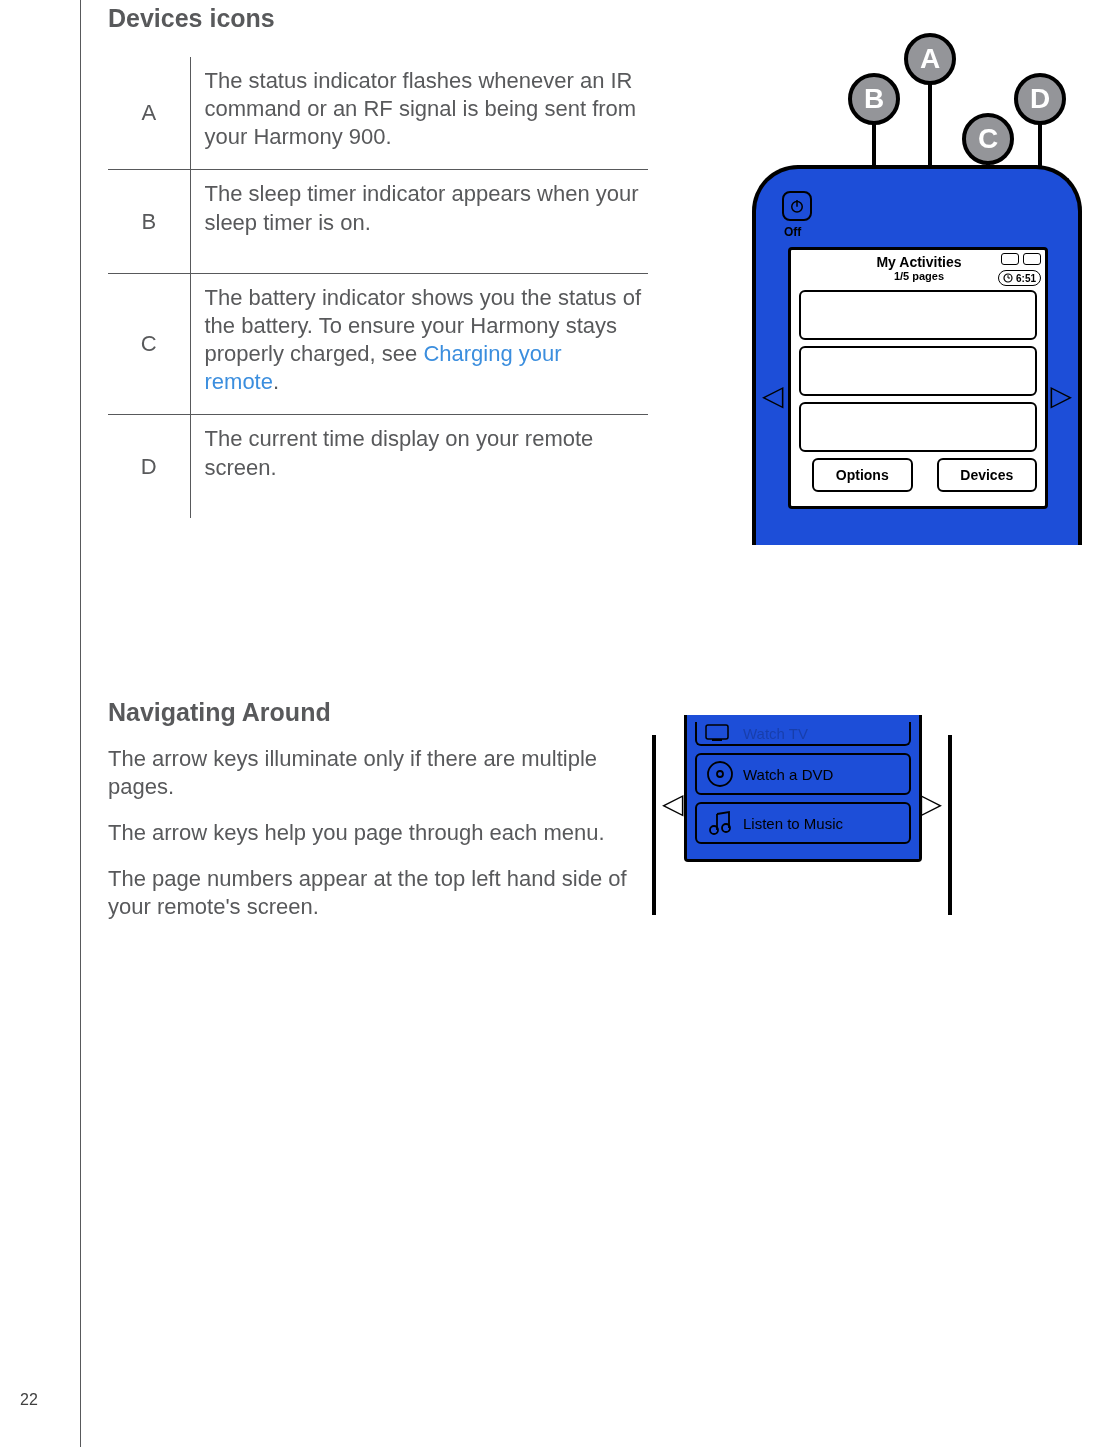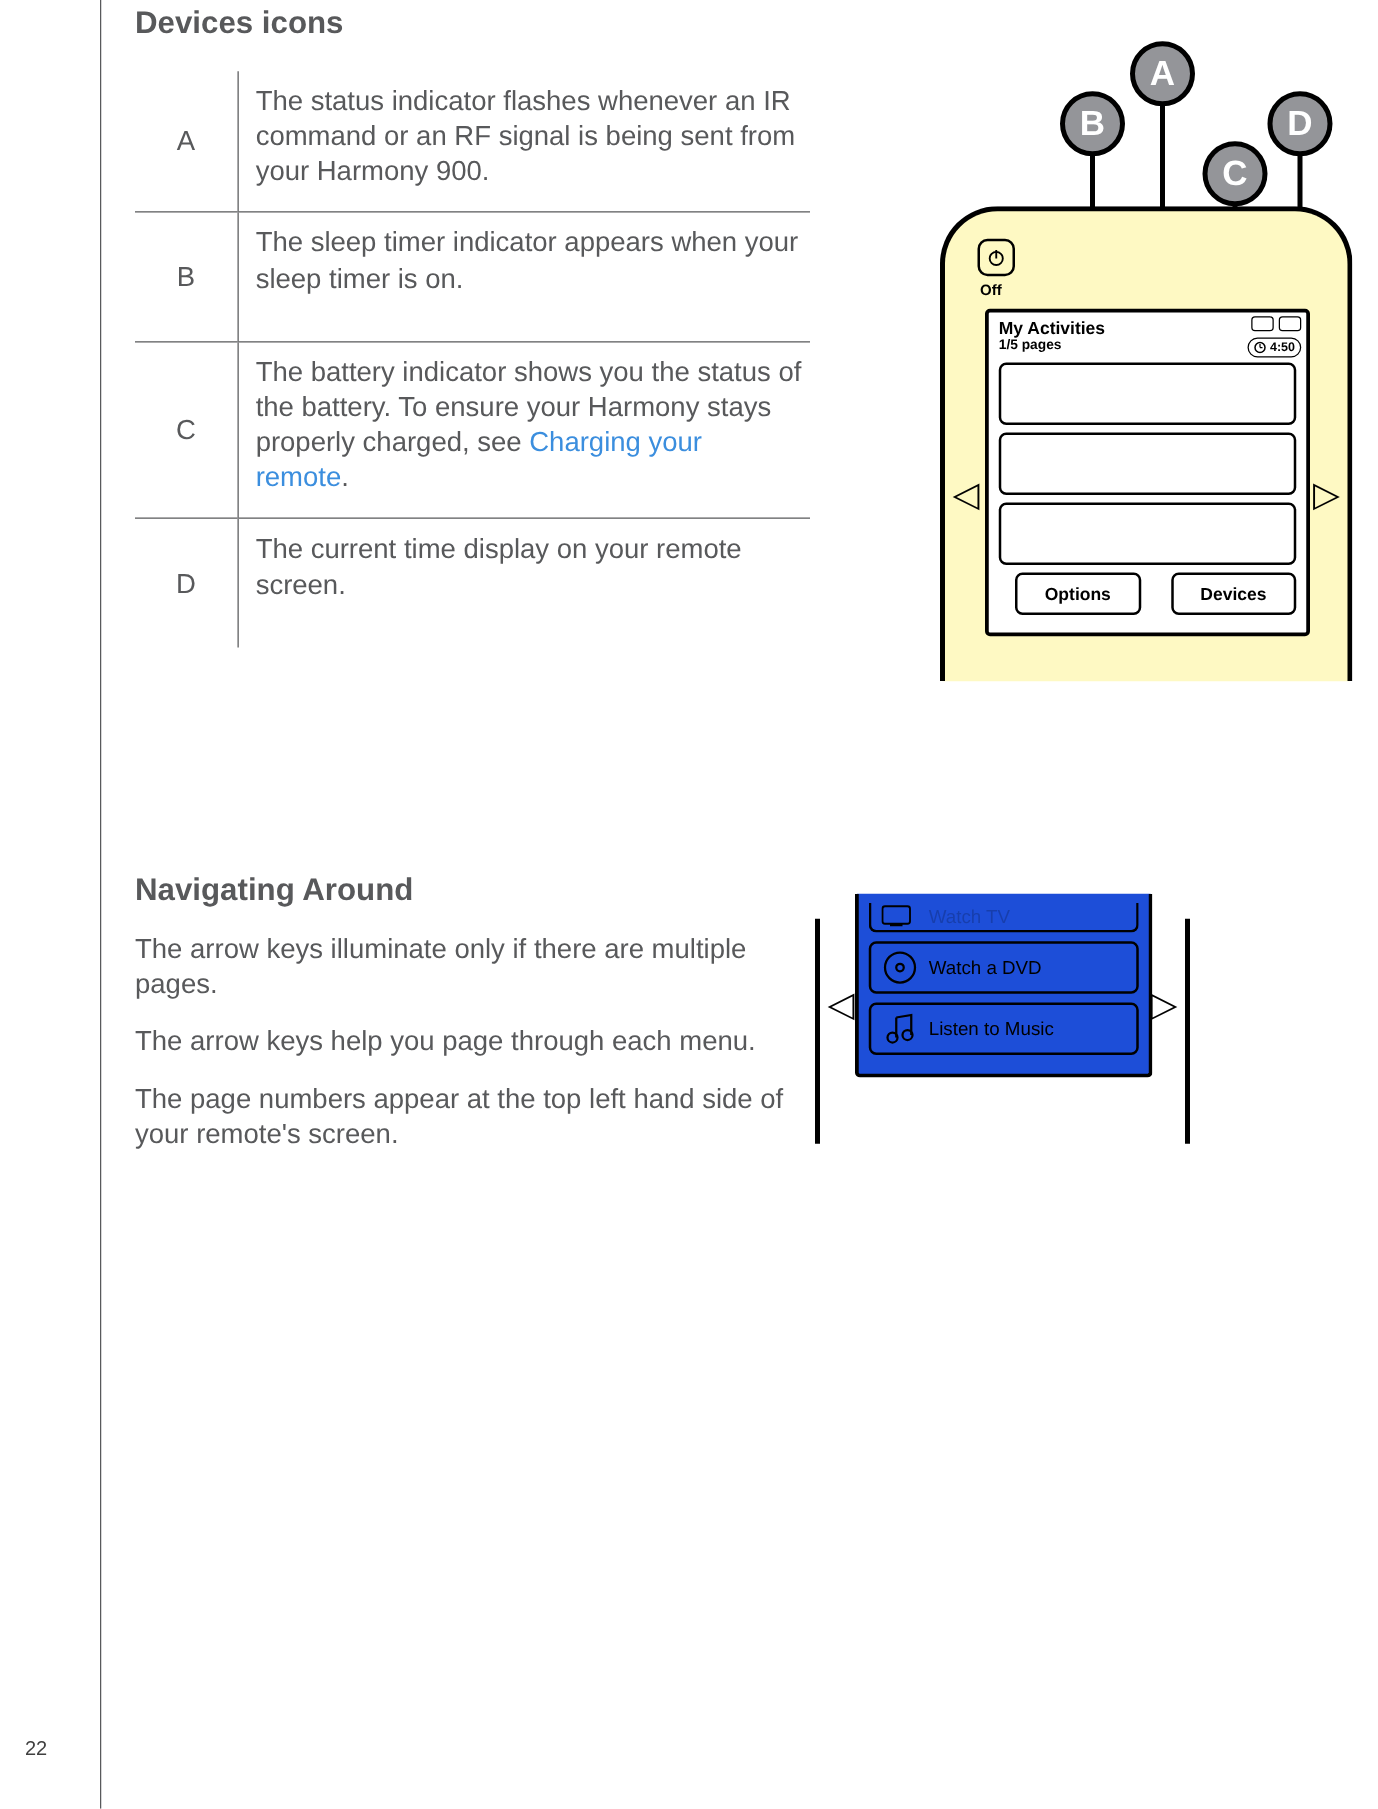--- a/index.html
+++ b/index.html
@@ -20,30 +20,30 @@
   .table tr + tr td { border-top: 1.5px solid #58595b; }
   .table .cell-desc.short { padding-bottom: 18px; }
   .link { color: #3b8ede; }
 
   
   .nav-section { margin-top: 180px; width: 540px; }
   .nav-p { font-size: 22px; line-height: 1.28; margin-top: 18px; }
 
   
   .remote1 { position: absolute; right: 20px; top: 35px; width: 330px; height: 500px; }
-  .remote-body { position: absolute; left: 0; top: 130px; width: 330px; height: 380px; border: 4px solid #000; border-radius: 46px 46px 0 0; background: #fef9c3; border-bottom: none; }
+  .remote-body { position: absolute; left: 0; top: 130px; width: 330px; height: 380px; border: 4px solid #000; border-radius: 46px 46px 0 0; background: #1d4ed8; border-bottom: none; }
   .pwr { position: absolute; left: 26px; top: 22px; width: 30px; height: 30px; border: 2.2px solid #000; border-radius: 8px; display:flex; align-items:center; justify-content:center; }
   .pwr svg { width: 18px; height: 18px; }
   .off-label { position: absolute; left: 28px; top: 56px; font-size: 12px; font-weight: bold; color:#000; }
 
   .arrow-l, .arrow-r { position: absolute; top: 210px; font-size: 28px; color:#000;}
   .arrow-l { left: 6px; transform: scaleX(-1);}
   .arrow-r { right: 6px; }
 
-  .screen { position: absolute; left: 32px; top: 78px; width: 260px; height: 262px; border: 3px solid #000; border-radius: 4px; background:#fff; }
+  .screen { position: absolute; left: 32px; top: 78px; width: 260px; height: 262px; border: 3px solid #000; border-radius: 4px; background:#fff;text-align:center; }
   .screen .hdr { padding: 4px 6px 2px 8px; position: relative; }
   .my-act { font-size: 14px; font-weight: bold; color:#000; }
   .pages { font-size: 11px; font-weight: bold; color:#000; }
   .status-row { position:absolute; right: 4px; top: 3px; display:flex; gap:4px; align-items:center;}
   .status-ic { width: 18px; height: 12px; border:1.5px solid #000; border-radius:3px; }
   .status-row .clock-wrap { display:flex; align-items:center; gap:3px; border:1.5px solid #000; border-radius:8px; padding:0 4px; height:16px;}
   .clock-txt { font-size: 10px; font-weight:bold; color:#000;}
   .slot { margin: 6px 8px; height: 50px; border:2px solid #000; border-radius:6px; }
   .btn-row { display:flex; gap:24px; margin:6px 8px 8px;padding-left:13px; }
   .btn-row .sbtn { flex:1; height:34px; border:2px solid #000; border-radius:6px; display:flex; align-items:center; justify-content:center; font-size:14px; font-weight:bold; color:#000;}
@@ -142,21 +142,21 @@
             <div class="status-ic"></div>
             <div class="status-ic"></div>
           </div>
           <div class="status-row" style="top:20px;">
             <div class="clock-wrap">
               <svg width="10" height="10" viewBox="0 0 10 10">
                   <circle cx="5" cy="5" r="4" fill="none" stroke="#000" stroke-width="1.2"></circle>
                   <line x1="5" y1="5" x2="5" y2="2.2" stroke="#000" stroke-width="1"></line>
                   <line x1="5" y1="5" x2="7" y2="5" stroke="#000" stroke-width="1"></line>
                 </svg>
-              <span class="clock-txt">4:50</span>
+              <span class="clock-txt">6:51</span>
             </div>
           </div>
         </div>
         <div class="slot"></div>
         <div class="slot"></div>
         <div class="slot"></div>
         <div class="btn-row">
           <div class="sbtn">Options</div>
           <div class="sbtn">Devices</div>
         </div>

